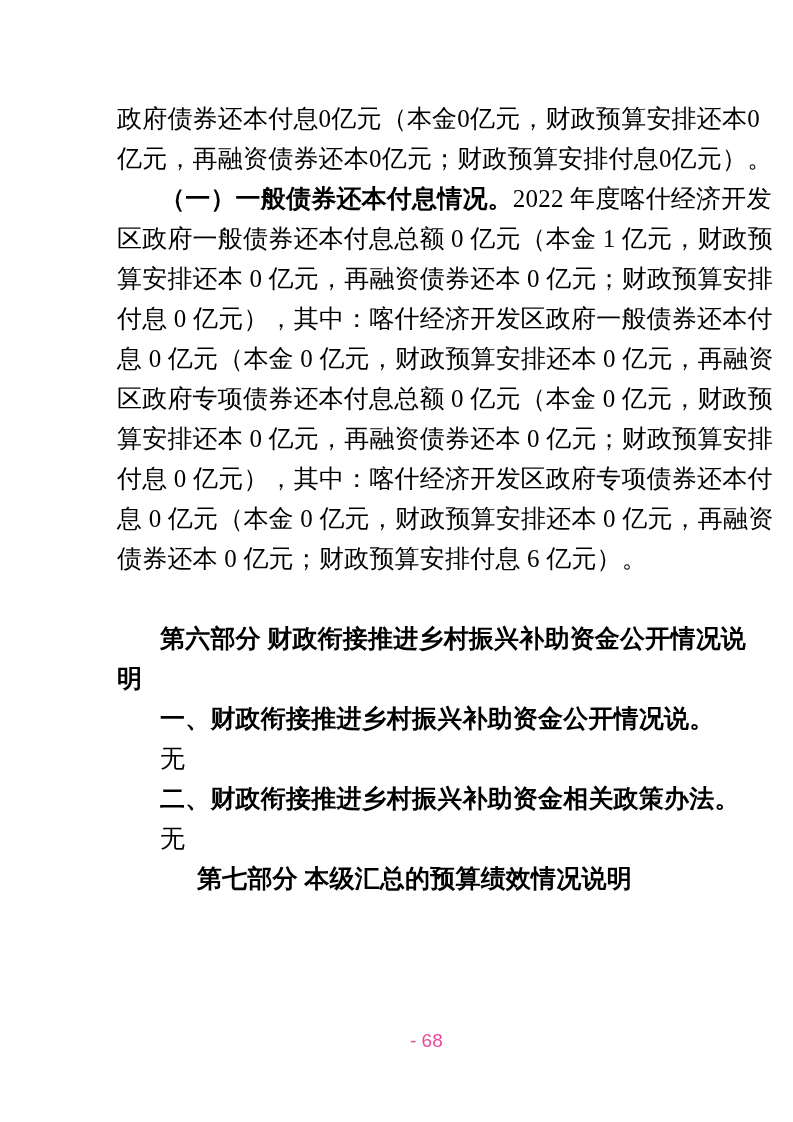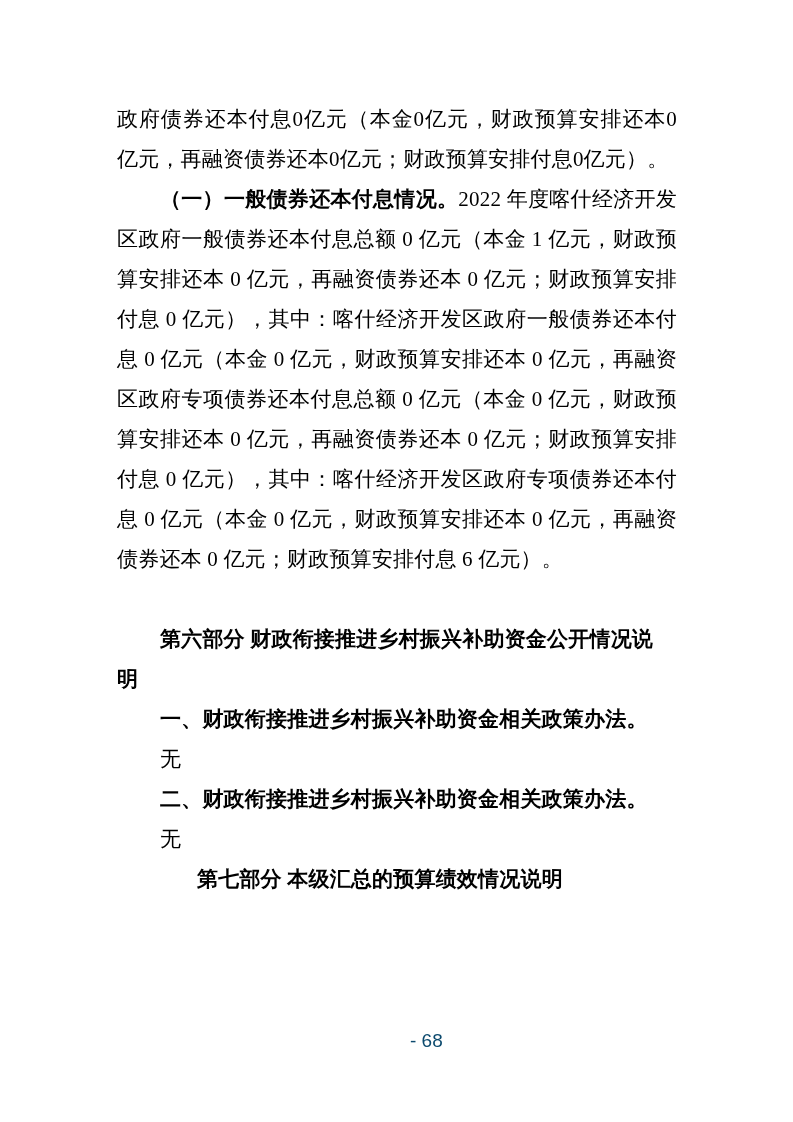--- a/index.html
+++ b/index.html
@@ -15,39 +15,39 @@
   }
   .content {
     position: absolute;
     left: 117px;
     top: 99px;
     width: 560px;
   }
   .ln {
     height: 40px;
     line-height: 40px;
-    font-size: 21px;
+    font-size: 25px;
     white-space: nowrap;
     text-align: justify;
     text-align-last: left;
     letter-spacing: 0.2px;
   }
   .ln.just { text-align-last: justify; }
   .ln.ind { padding-left: 43px; }
   .b { font-weight: bold; }
   .spacer { height: 40px; }
   .sec7 { padding-left: 80px; font-family: Liberation Serif, serif; }
   .footer {
     position: absolute;
     left: 410px;
     top: 1030px;
     font-family: "Liberation Sans", "DejaVu Sans", sans-serif;
     font-size: 19px;
     line-height: 22px;
-    color: #0c4a6e;
+    color: #ec4899;
   }
 </style>
 </head>
 <body>
 
 <div class="page">
   <div class="content">
 
     <div class="ln just">政府债券还本付息0亿元（本金0亿元，财政预算安排还本0</div>
     <div class="ln">亿元，再融资债券还本0亿元；财政预算安排付息0亿元）。</div>
@@ -61,21 +61,21 @@
     <div class="ln just">区政府专项债券还本付息总额 0 亿元（本金 0 亿元，财政预</div>
     <div class="ln just">算安排还本 0 亿元，再融资债券还本 0 亿元；财政预算安排</div>
     <div class="ln just">付息 0 亿元），其中：喀什经济开发区政府专项债券还本付</div>
     <div class="ln just">息 0 亿元（本金 0 亿元，财政预算安排还本 0 亿元，再融资</div>
     <div class="ln">债券还本 0 亿元；财政预算安排付息 6 亿元）。</div>
 
     <div class="spacer"></div>
 
     <div class="ln ind b">第六部分 财政衔接推进乡村振兴补助资金公开情况说</div>
     <div class="ln b">明</div>
-    <div class="ln ind b">一、财政衔接推进乡村振兴补助资金相关政策办法。</div>
+    <div class="ln ind b">一、财政衔接推进乡村振兴补助资金公开情况说。</div>
     <div class="ln ind">无</div>
     <div class="ln ind b">二、财政衔接推进乡村振兴补助资金相关政策办法。</div>
     <div class="ln ind">无</div>
 
     <div class="ln b sec7">第七部分 本级汇总的预算绩效情况说明</div>
 
   </div>
 
   <div class="footer">- 68</div>
 </div>

